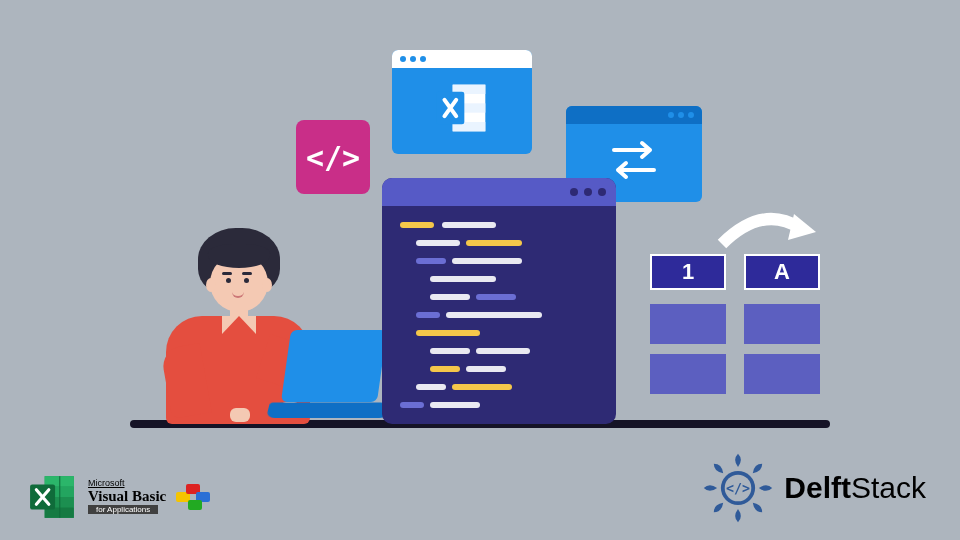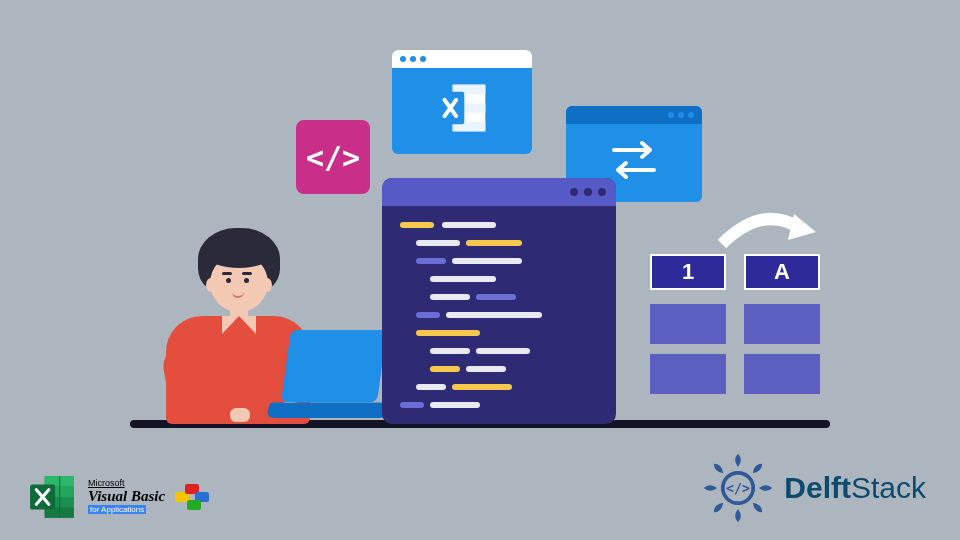--- a/index.html
+++ b/index.html
@@ -171,34 +171,34 @@
   }
   .tbl .cell.r1a{left:0; top:76px;} .tbl .cell.r1b{left:94px; top:76px;}
   .tbl .cell.r2a{left:0; top:126px;} .tbl .cell.r2b{left:94px; top:126px;}
   
   .bl-logos{
     position:absolute; left:28px; bottom:18px; display:flex; align-items:center; gap:10px;
   }
   .excel-logo{ width:50px; height:50px; }
   .vba-text{font-size:10px; line-height:1.05; color:#000;}
   .vba-text .ms{font-size:9px;text-decoration:underline;}
-  .vba-text .vb{font-style:italic; font-weight:bold; font-size:15px; font-family:'Times New Roman',serif;text-align:center;}
-  .vba-text .fa{font-size:8px; background:#3b82f6; color:#fff; padding:0 2px;text-align:center;}
+  .vba-text .vb{font-weight:bold; font-size:15px; font-family:'Times New Roman',serif;text-align:center;}
+  .vba-text .fa{font-size:8px; background:#404040; color:#fff; padding:0 8px;text-align:center;}
   .blocks-logo{width:44px; height:30px; position:relative;}
   .blocks-logo div{position:absolute; width:14px; height:10px; border-radius:2px;}
   .blocks-logo .b1{left:0;top:10px;background:#f5c400;}
   .blocks-logo .b2{left:10px;top:2px;background:#d22;}
   .blocks-logo .b3{left:20px;top:10px;background:#2a6fd6;}
   .blocks-logo .b4{left:12px;top:18px;background:#2a2;}
   
   .br-logo{
     position:absolute; right:34px; bottom:14px; display:flex; align-items:center; gap:8px;
   }
   .br-logo .emblem{width:76px; height:76px;}
-  .br-logo .txt{font-size:30px; color:#0c4a6e; font-family:'Trebuchet MS',sans-serif;}
+  .br-logo .txt{font-size:30px; color:#000000; font-family:'Trebuchet MS',sans-serif;}
   .br-logo .txt .bold{font-weight:700;}
 </style>
 </head>
 <body>
 
 <div class="illustration">
 
   <div class="desk"></div>
 
   <div class="person">

